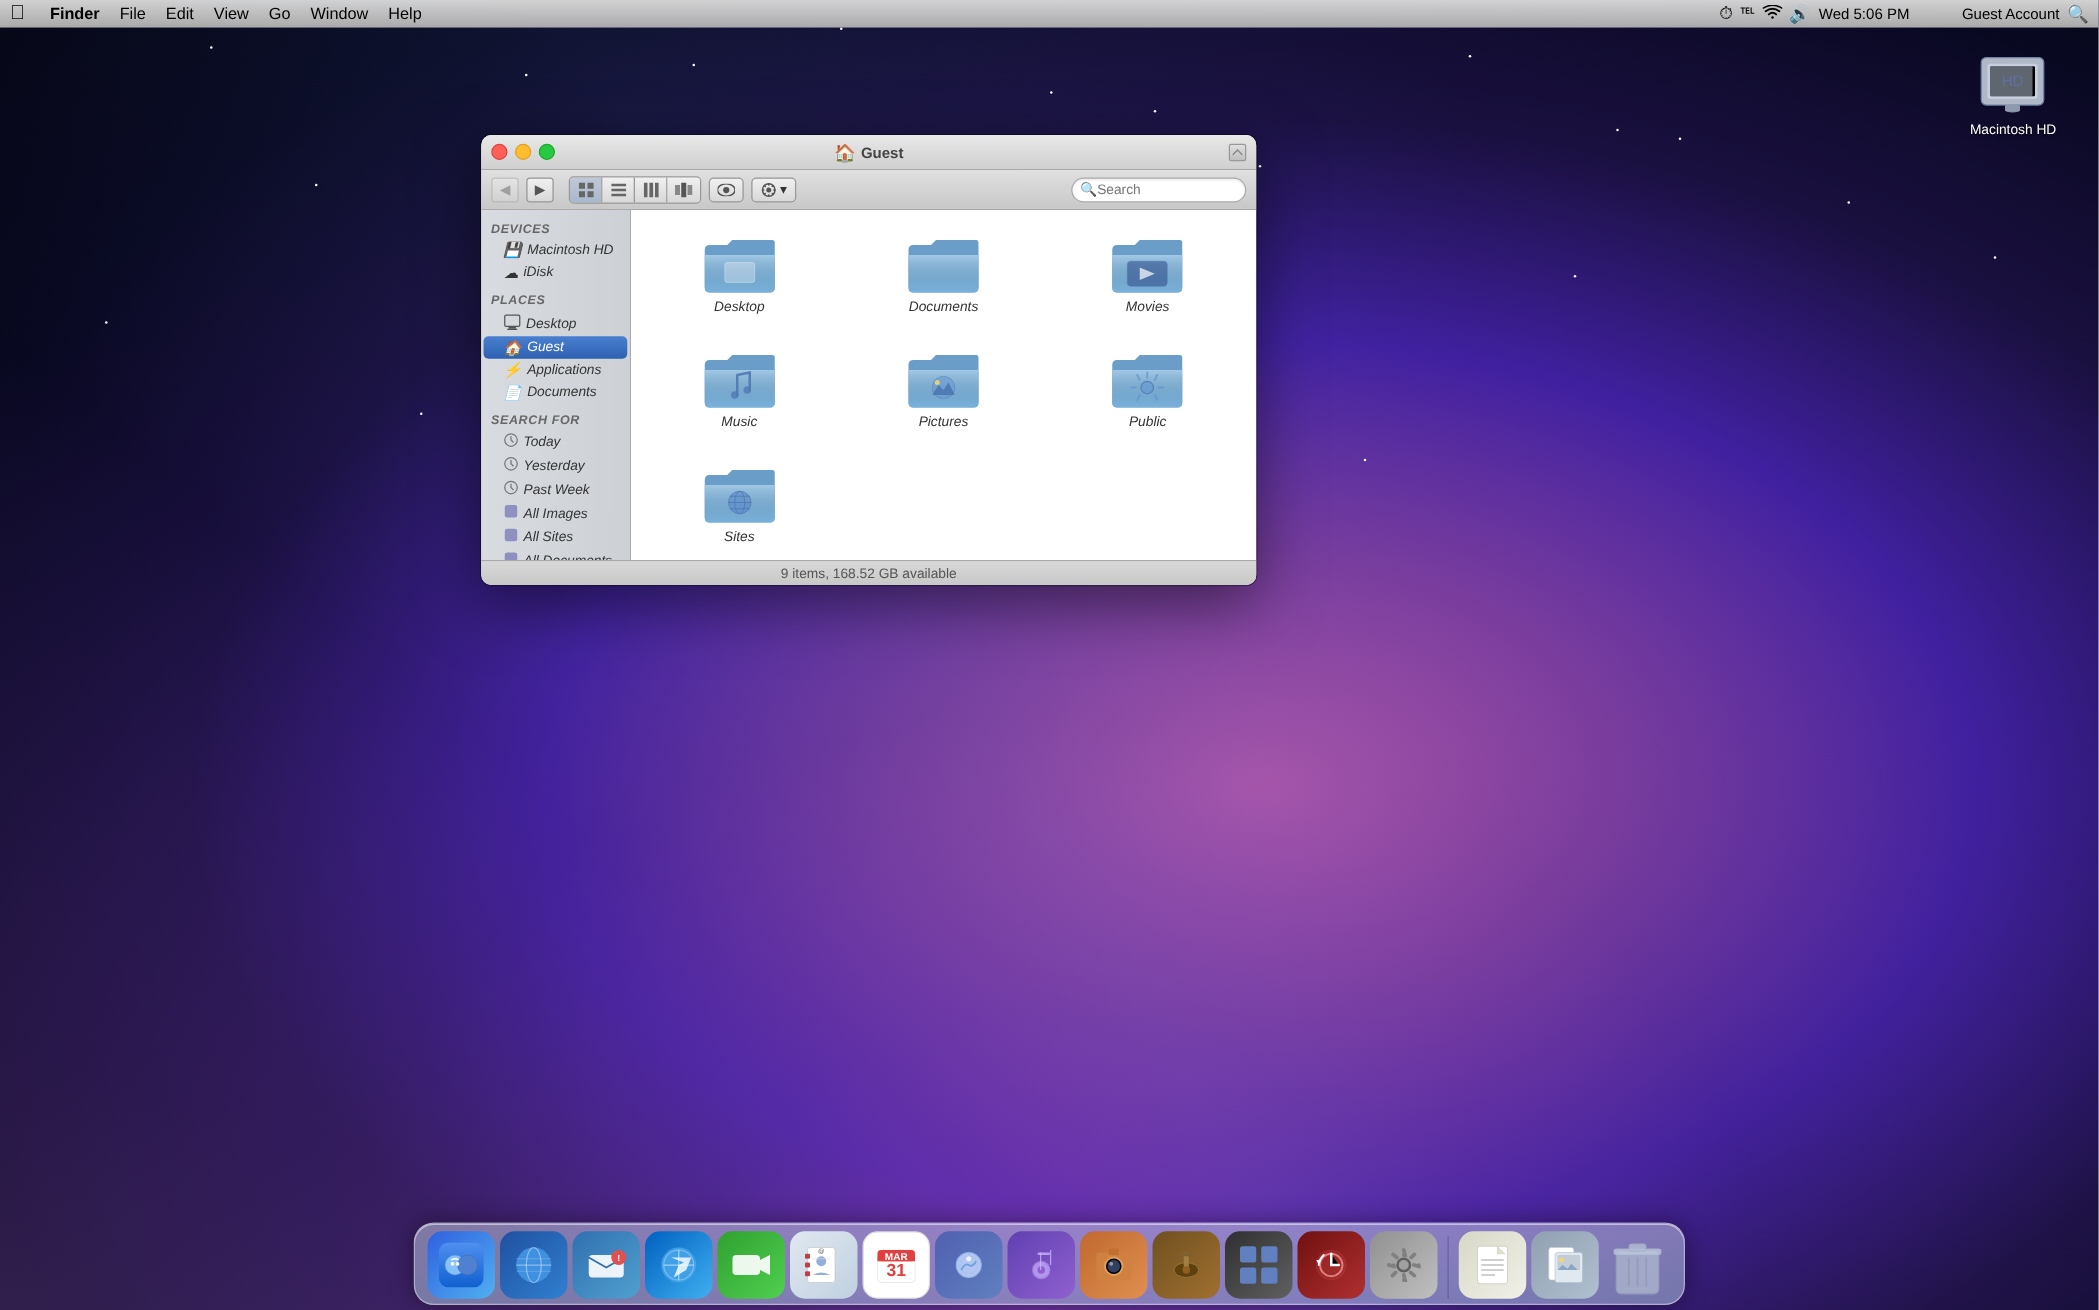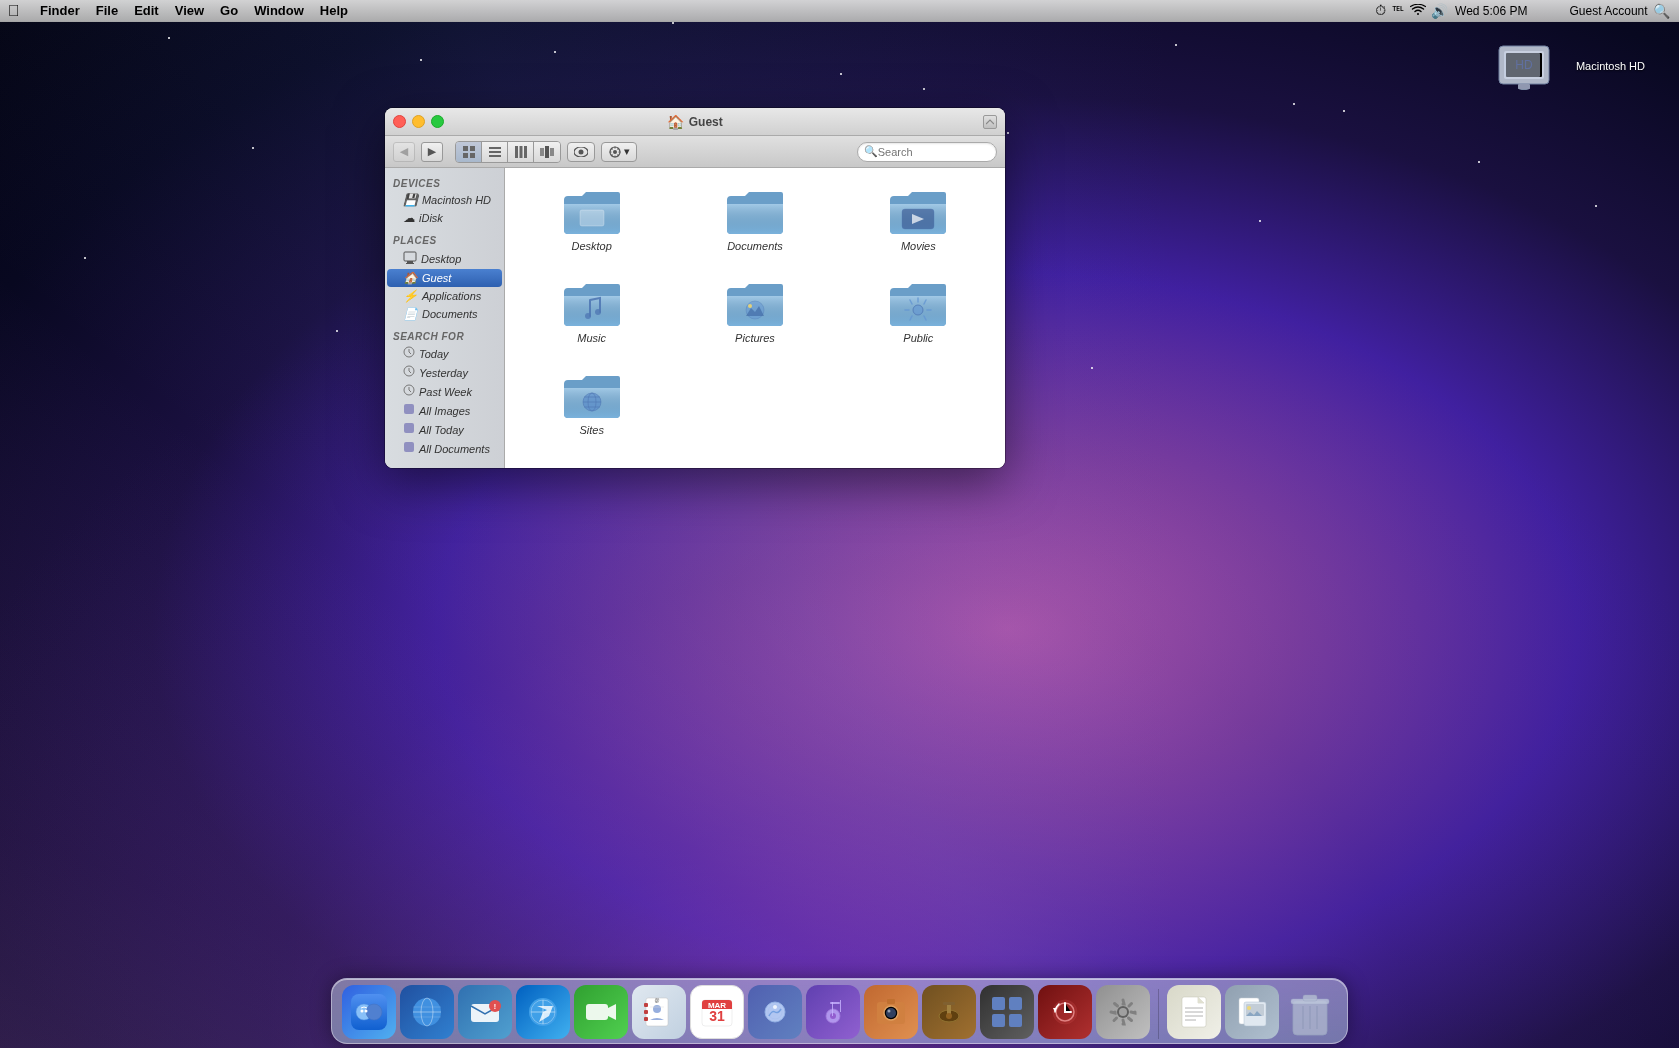--- a/index.html
+++ b/index.html
@@ -97,44 +97,43 @@
     }
     .menu-item {
       padding: 0 8px;
       height: 22px;
       display: flex;
       align-items: center;
       cursor: pointer;
       border-radius: 3px;
       font-size: 13px;
       color: #000;
-      font-weight: bold;
     }
     .menu-item.bold { font-weight: bold; }
     .menubar-right {
       margin-left: auto;
       display: flex;
       align-items: center;
       gap: 6px;
       font-size: 12px;
     }
     .menubar-icon {
       font-size: 14px;
       cursor: pointer;
     }
 
     
     .desktop-icon {
       position: absolute;
       top: 30px;
       right: 30px;
       display: flex;
-      flex-direction: row;
-      align-items: center;
-      gap: 20px;
+      flex-direction: column;
+      align-items: center;
+      gap: 0;
       cursor: pointer;
       padding: 4px;
       border-radius: 4px;
     }
     .desktop-icon .icon-img {
       width: 64px;
       height: 64px;
       display: flex;
       align-items: center;
       justify-content: center;
@@ -662,21 +661,21 @@
                 </svg>
             </span>
             <span>All Images</span>
           </div>
           <div class="sidebar-item">
             <span class="sidebar-icon">
               <svg width="12" height="12" viewBox="0 0 12 12">
                   <rect x="1" y="1" width="10" height="10" rx="2" fill="#9090c0"></rect>
                 </svg>
             </span>
-            <span>All Today</span>
+            <span>All Sites</span>
           </div>
           <div class="sidebar-item">
             <span class="sidebar-icon">
               <svg width="12" height="12" viewBox="0 0 12 12">
                   <rect x="1" y="1" width="10" height="10" rx="2" fill="#9090c0"></rect>
                 </svg>
             </span>
             <span>All Documents</span>
           </div>
         </div>
@@ -816,20 +815,23 @@
               <line x1="21" y1="32" x2="39" y2="32" stroke="rgba(80,120,180,0.8)" stroke-width="0.8"></line>
               <line x1="22" y1="27" x2="38" y2="27" stroke="rgba(80,120,180,0.8)" stroke-width="0.8"></line>
               <line x1="22" y1="37" x2="38" y2="37" stroke="rgba(80,120,180,0.8)" stroke-width="0.8"></line>
             </svg>
           </div>
           <div class="folder-label">Sites</div>
         </div>
       </div>
     </div>
 
+    <div class="status-bar">
+      <span>9 items, 168.52 GB available</span>
+    </div>
   </div>
 
   <div class="dock-container">
     <div class="dock">
 
       <div class="dock-item">
         <div class="dock-icon dock-finder">
           <svg width="36" height="36" viewBox="0 0 36 36">
             <rect width="36" height="36" rx="8" fill="url(#finderGrad)"></rect>
             <defs>

